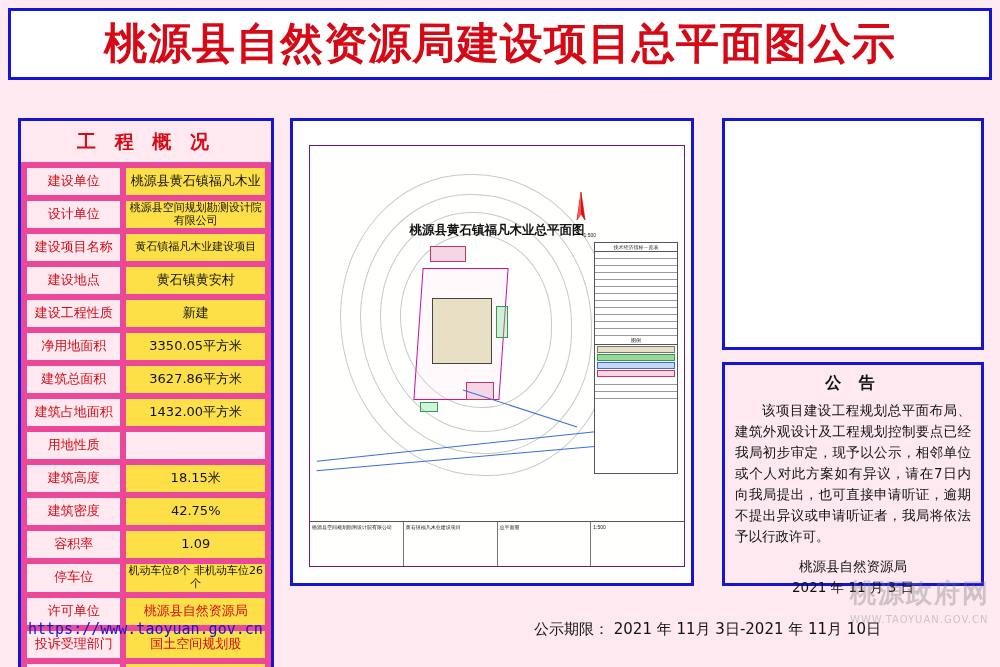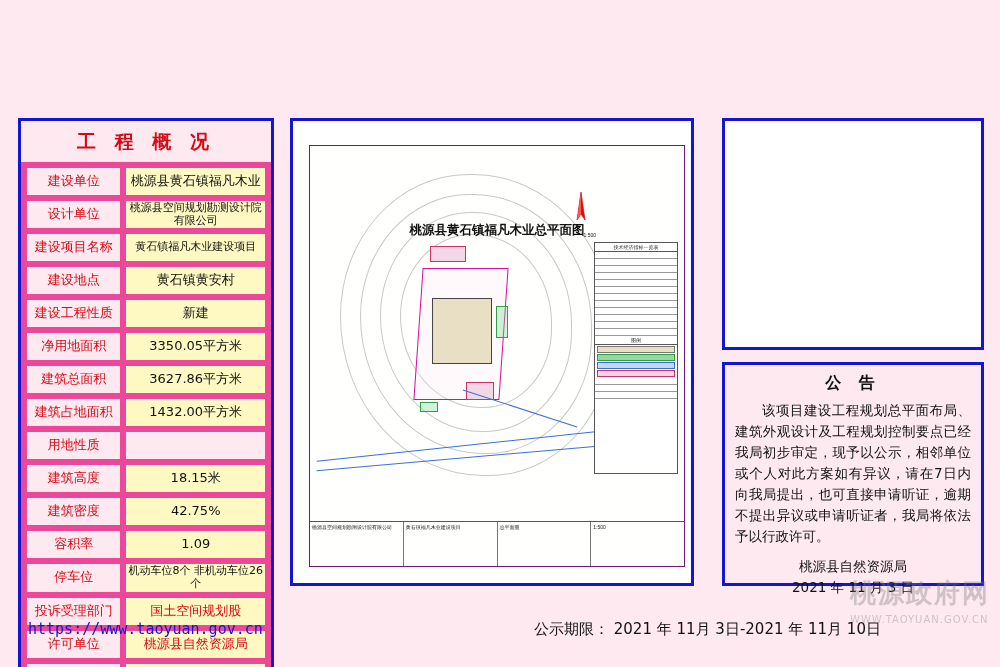--- a/index.html
+++ b/index.html
@@ -64,21 +64,21 @@
   }
   td.lbl{
     width:40%;
     color:#d60a16;
     background:#fde9ef;
     white-space:nowrap;
   }
   td.val{
     width:60%;
     color:#111111;
-    background:#fef9c3;
+    background:#fde047;
   }
   td.val.red{color:#d60a16;}
   td.val.small{font-size:11px;}
   td.val.empty{background:#fde9ef;}
   
   .drawing-panel{
     position:absolute;left:290px;top:118px;width:404px;height:468px;
     border:3px solid #1414d2;
     background:#ffffff;
     box-sizing:border-box;
@@ -175,20 +175,23 @@
     pointer-events:none;
   }
   .wm-main{font-size:26px;font-weight:bold;letter-spacing:2px;line-height:1;}
   .wm-sub{font-size:10px;letter-spacing:1px;margin-top:8px;}
 </style>
 </head>
 <body>
 
 <div class="page">
 
+  <div class="title-banner">
+    <div class="title-text">桃源县自然资源局建设项目总平面图公示</div>
+  </div>
 
   <div class="info-panel">
     <div class="info-title">工 程 概 况</div>
     <table class="info">
       <tbody>
         <tr>
           <td class="lbl">建设单位</td>
           <td class="val">桃源县黄石镇福凡木业</td>
         </tr>
         <tr>
@@ -233,26 +236,26 @@
         </tr>
         <tr>
           <td class="lbl">容积率</td>
           <td class="val">1.09</td>
         </tr>
         <tr>
           <td class="lbl">停车位</td>
           <td class="val small">机动车位8个  非机动车位26个</td>
         </tr>
         <tr>
+          <td class="lbl">许可单位</td>
+          <td class="val red">桃源县自然资源局</td>
+        </tr>
+        <tr>
           <td class="lbl">投诉受理部门</td>
           <td class="val red">国土空间规划股</td>
-        </tr>
-        <tr>
-          <td class="lbl">许可单位</td>
-          <td class="val red">桃源县自然资源局</td>
         </tr>
         <tr>
           <td class="lbl">投诉电话</td>
           <td class="val red">0736-6622258</td>
         </tr>
       </tbody>
     </table>
   </div>
 
   <div class="drawing-panel">

